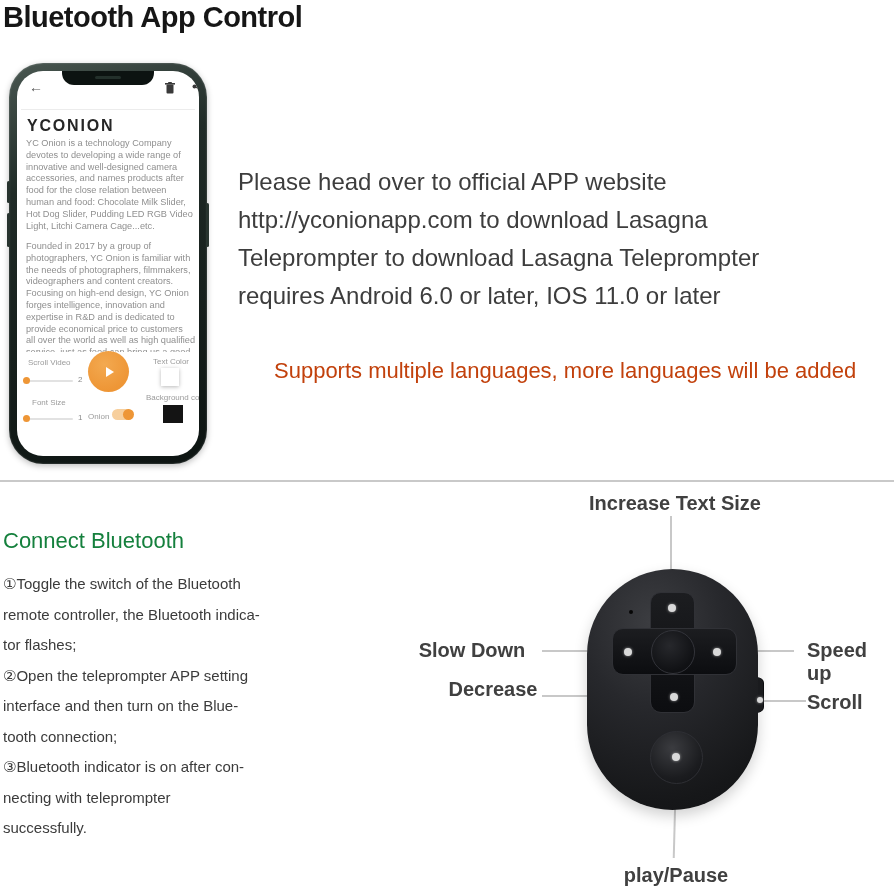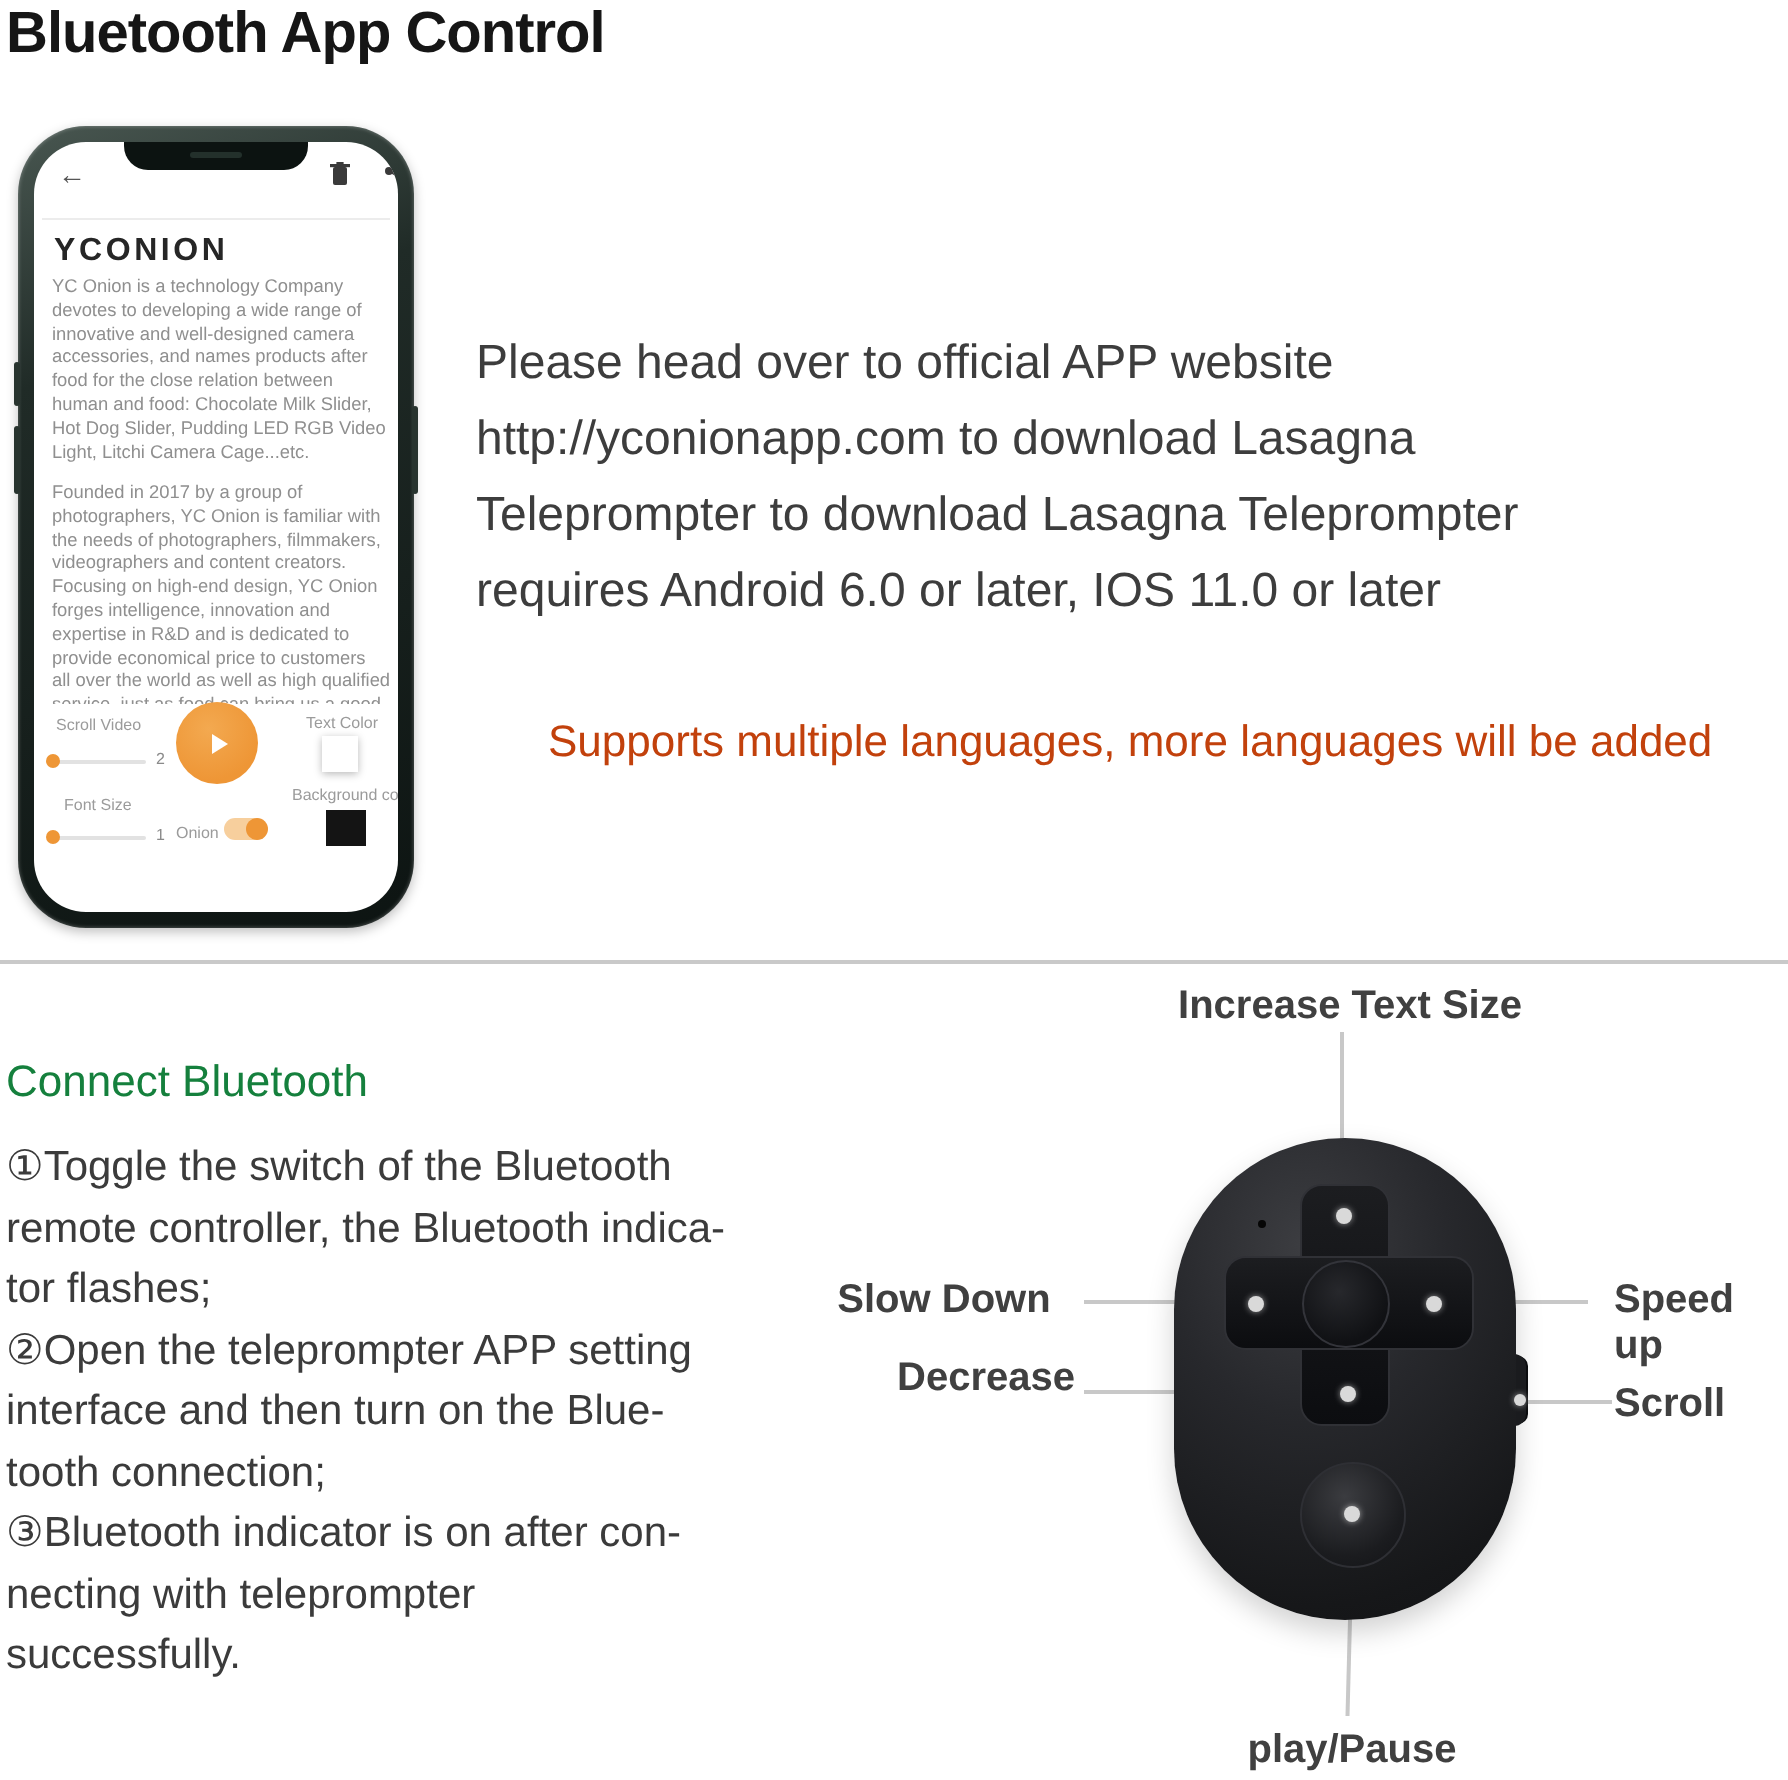--- a/index.html
+++ b/index.html
@@ -8,21 +8,21 @@
     font-family:"Liberation Sans","DejaVu Sans",sans-serif;
   }
   .abs{position:absolute;}
 
   
   .page-title{left:3px;top:1px;font-size:29px;font-weight:700;color:#161616;letter-spacing:-0.5px;}
   .intro{left:238px;top:163px;font-size:24px;line-height:38px;color:#3d3d3d;}
   .supports{left:238px;top:358px;font-size:22px;color:#c2410c;margin-left:36px;}
   .divider{left:0;top:480px;width:894px;height:2px;background:#c9c9c9;}
   .section-title{left:3px;top:528px;font-size:22px;font-weight:400;color:#15803d;}
-  .instructions{left:3px;top:569px;font-size:21px;line-height:30.5px;color:#3b3b3b;}
+  .instructions{left:3px;top:569px;font-size:15px;line-height:30.5px;color:#3b3b3b;}
 
   
   .phone{left:9px;top:63px;width:198px;height:401px;}
   .phone-frame{left:0;top:0;width:198px;height:401px;border-radius:34px;
     background:linear-gradient(160deg,#495751 0%,#202b27 28%,#0d1412 100%);
     box-shadow:0 2px 6px rgba(0,0,0,.25), inset 0 0 2px rgba(255,255,255,.35);}
   .side-btn{width:3px;background:#28342f;border-radius:2px;}
   .phone-screen{left:8px;top:8px;width:182px;height:385px;background:#fff;border-radius:26px;overflow:hidden;}
   .notch{left:50%;top:0;transform:translateX(-50%);width:92px;height:14px;background:#0c1311;border-radius:0 0 12px 12px;}
   .notch-speaker{left:50%;top:5px;transform:translateX(-50%);width:26px;height:3px;background:#23302b;border-radius:2px;}

